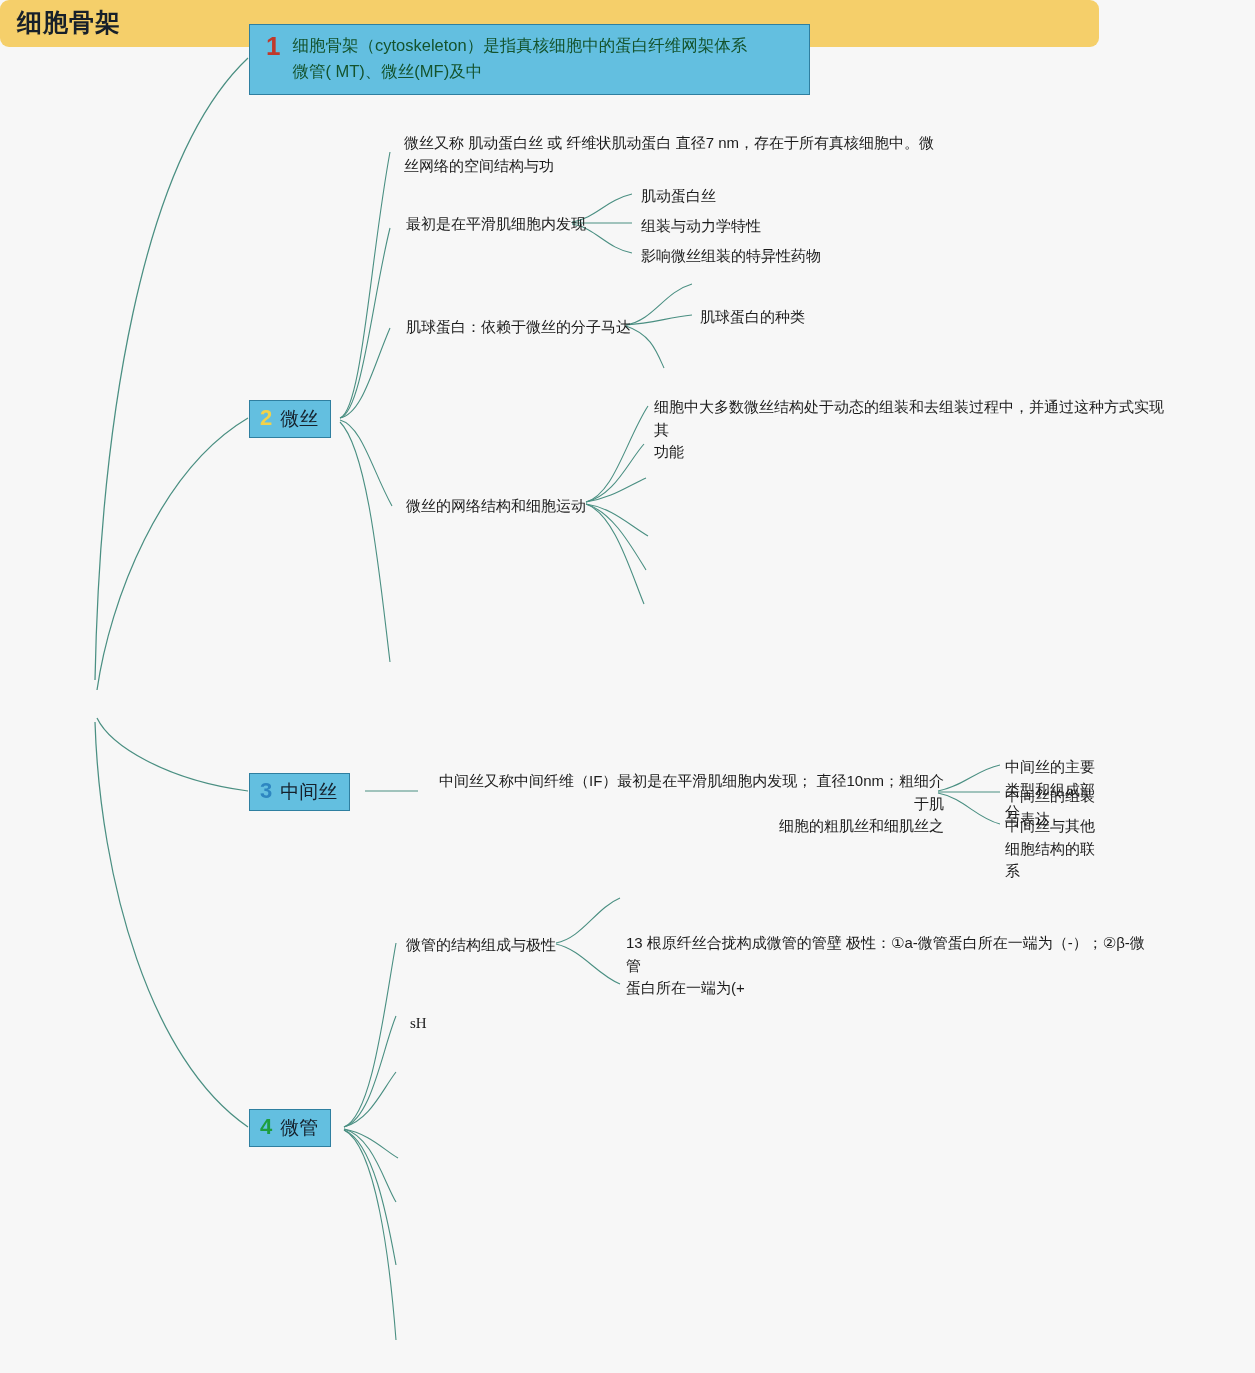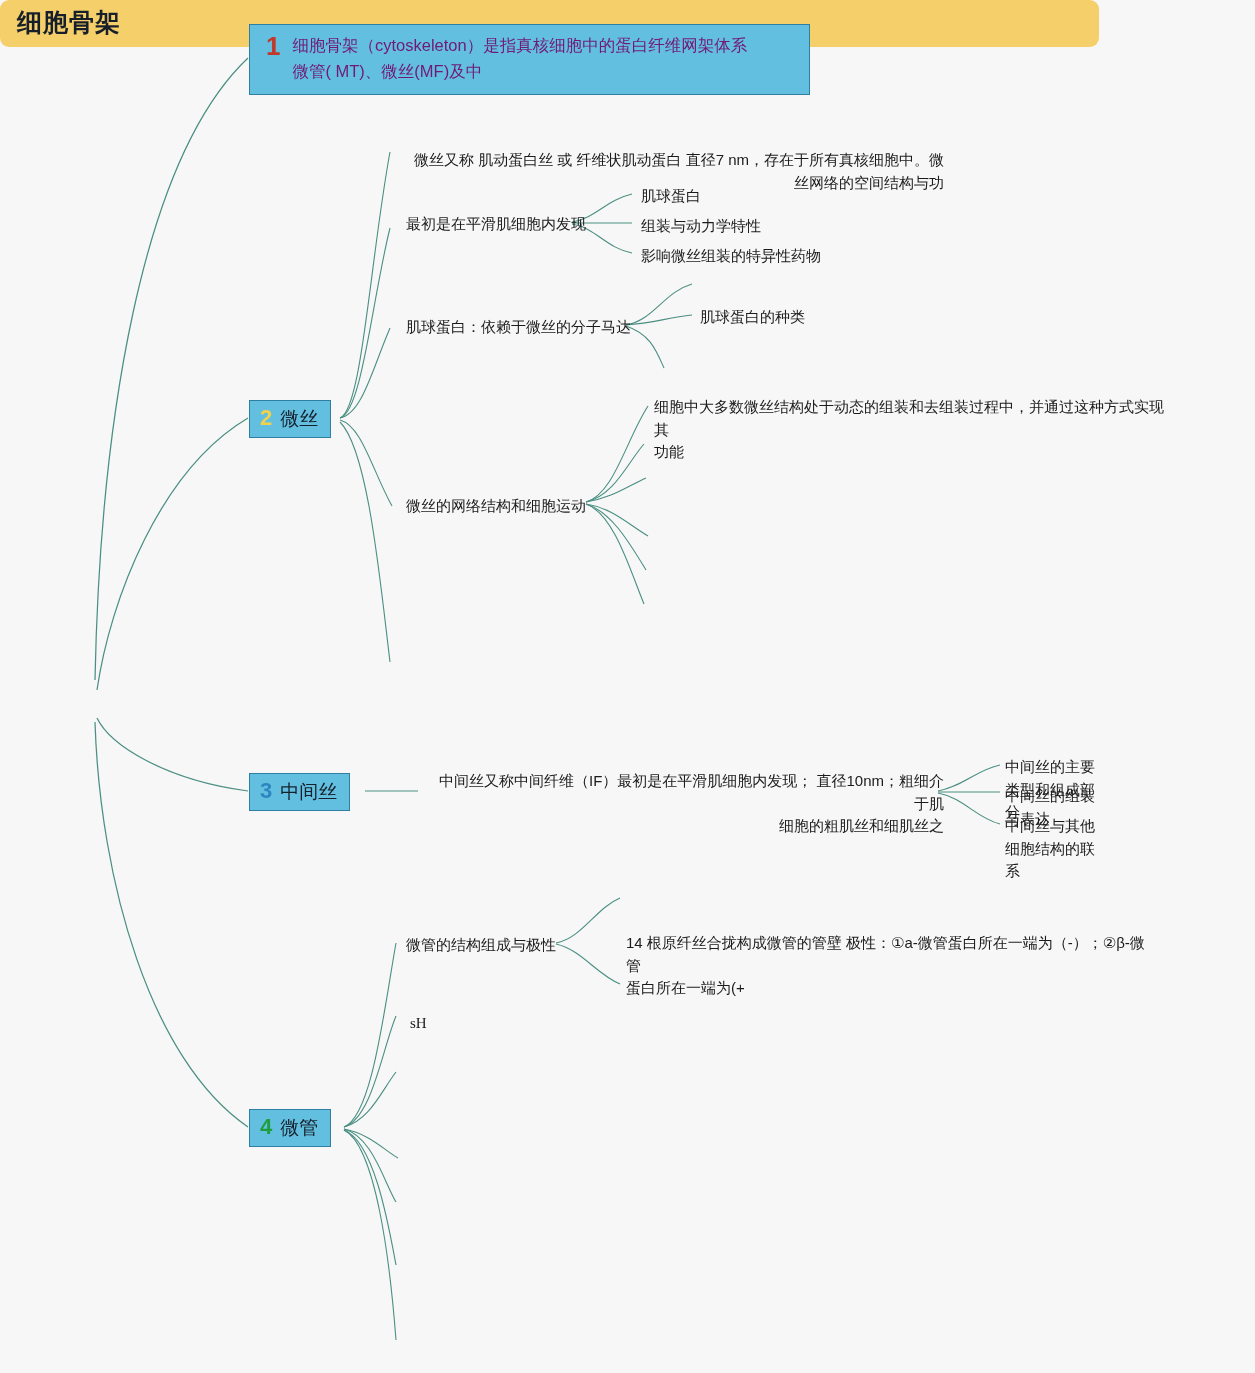--- a/index.html
+++ b/index.html
@@ -92,21 +92,21 @@
     font-weight: bold;
     font-size: 26px;
     color: #c0392b;
     line-height: 1.05;
     flex: none;
   }
   .topic-banner .banner-text {
     font-family: "Liberation Sans", "DejaVu Sans", sans-serif;
     font-size: 16.5px;
     line-height: 1.55;
-    color: #701a75;
+    color: #14532d;
     white-space: pre-line;
   }
 
   
   .leaf {
     position: absolute;
     font-size: 15px;
     line-height: 1.5;
     white-space: pre-line;
     color: #1b1b1b;
@@ -177,25 +177,25 @@
     <span class="banner-num">1</span>
     <span class="banner-text">细胞骨架（cytoskeleton）是指真核细胞中的蛋白纤维网架体系
 微管( MT)、微丝(MF)及中</span>
   </div>
 
   <div class="branch-box" style="left:249px; top:400px;">
     <span class="branch-num" style="color:#f2d24b;">2</span>
     <span class="branch-label">微丝</span>
   </div>
 
-  <div class="leaf sans" style="left:404px; top:149px; width:540px;text-align:right;">微丝又称 肌动蛋白丝 或 纤维状肌动蛋白 直径7 nm，存在于所有真核细胞中。微
+  <div class="leaf sans" style="left:404px; top:132px; width:540px;">微丝又称 肌动蛋白丝 或 纤维状肌动蛋白 直径7 nm，存在于所有真核细胞中。微
 丝网络的空间结构与功</div>
 
   <div class="leaf sans" style="left:406px; top:213px;">最初是在平滑肌细胞内发现</div>
-  <div class="leaf sans" style="left:641px; top:185px;">肌球蛋白</div>
+  <div class="leaf sans" style="left:641px; top:185px;">肌动蛋白丝</div>
   <div class="leaf sans" style="left:641px; top:215px;">组装与动力学特性</div>
   <div class="leaf sans" style="left:641px; top:245px;">影响微丝组装的特异性药物</div>
 
   <div class="leaf sans" style="left:406px; top:316px;">肌球蛋白：依赖于微丝的分子马达</div>
   <div class="leaf sans" style="left:700px; top:306px;">肌球蛋白的种类</div>
 
   <div class="leaf sans" style="left:406px; top:495px;">微丝的网络结构和细胞运动</div>
   <div class="leaf sans" style="left:654px; top:396px; width:520px;">细胞中大多数微丝结构处于动态的组装和去组装过程中，并通过这种方式实现其
 功能</div>
 
@@ -209,18 +209,18 @@
   <div class="leaf sans" style="left:1005px; top:756px;">中间丝的主要类型和组成部分</div>
   <div class="leaf sans" style="left:1005px; top:785px;">中间丝的组装与表达</div>
   <div class="leaf sans" style="left:1005px; top:815px;">中间丝与其他细胞结构的联系</div>
 
   <div class="branch-box" style="left:249px; top:1109px;">
     <span class="branch-num" style="color:#1e9e3e;">4</span>
     <span class="branch-label">微管</span>
   </div>
 
   <div class="leaf sans" style="left:406px; top:934px;">微管的结构组成与极性</div>
-  <div class="leaf sans" style="left:626px; top:932px; width:530px;">14 根原纤丝合拢构成微管的管壁 极性：①a-微管蛋白所在一端为（-）；②β-微管
+  <div class="leaf sans" style="left:626px; top:932px; width:530px;">13 根原纤丝合拢构成微管的管壁 极性：①a-微管蛋白所在一端为（-）；②β-微管
 蛋白所在一端为(+</div>
 
   <div class="leaf" style="left:410px; top:1012px;">sH</div>
 
 </div>
 
 </body></html>

